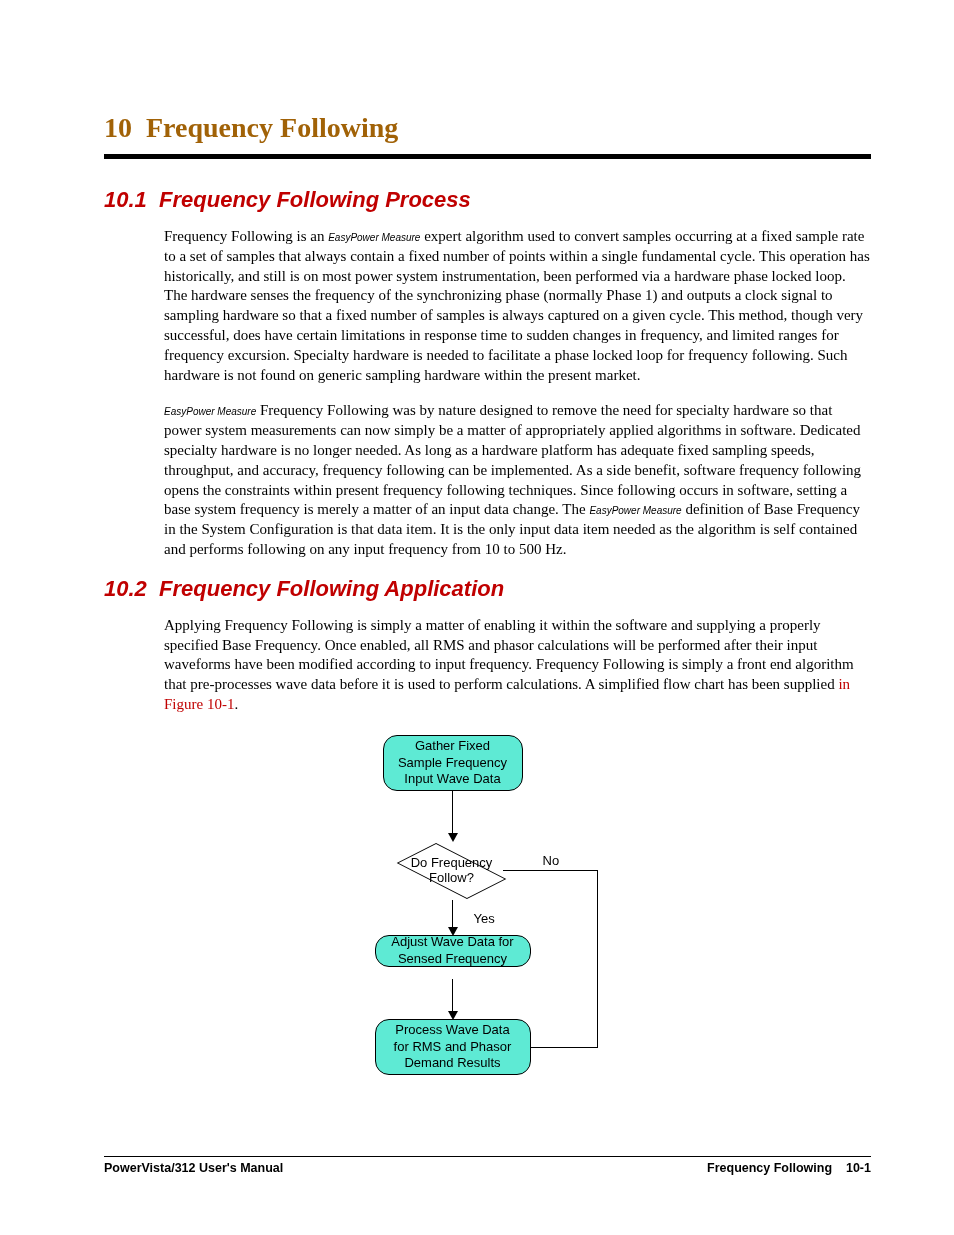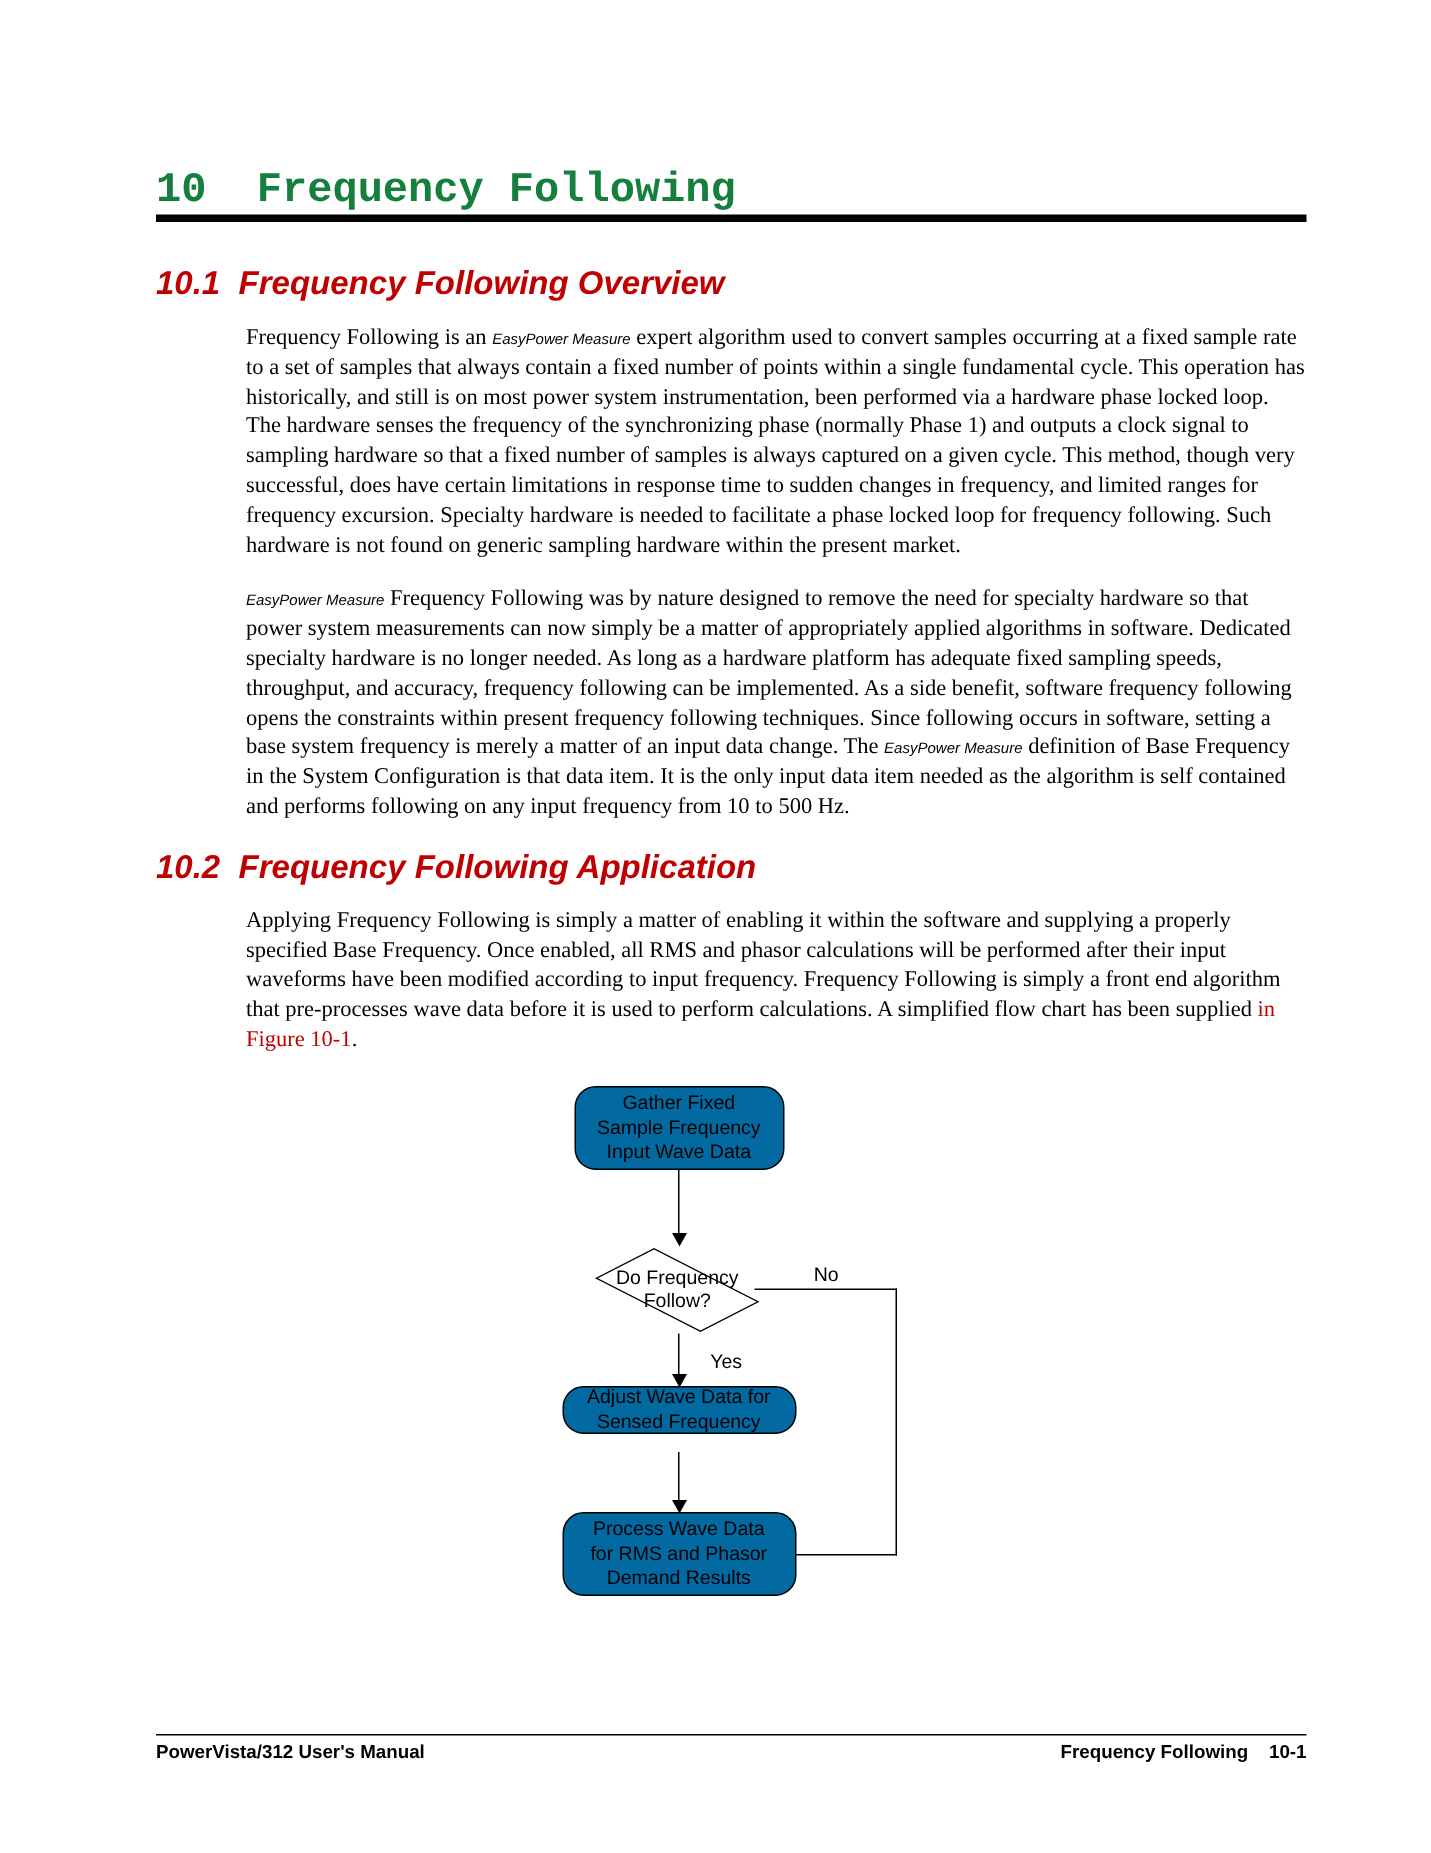--- a/index.html
+++ b/index.html
@@ -6,24 +6,25 @@
     body {
       width: 954px;
       height: 1235px;
       background: #fff;
       font-family: "Times New Roman", Times, serif;
       color: #000;
       position: relative;
       padding: 112px 83px 0 104px;
     }
     .chapter-title {
-      font-family: Liberation Mono, monospace;
+      font-family: Liberation Serif, serif;
       font-weight: bold;
       font-size: 28px;
-      color: #15803d;
+      color: #a16207;
+      margin-bottom: 10px;
     }
     .hr-thick {
       border: none;
       border-top: 5px solid #000;
       margin-bottom: 28px;
     }
     .section-title {
       font-family: Arial, Helvetica, sans-serif;
       font-weight: bold;
       font-style: italic;
@@ -57,21 +58,21 @@
       width: 270px;
       height: 350px;
       font-family: Arial, Helvetica, sans-serif;
       font-size: 13px;
       margin-top: 4px;
     }
     .fc-box {
       position: absolute;
       border: 1.5px solid #000;
       border-radius: 14px;
-      background: #0369a1;
+      background: #5eead4;
       text-align: center;
       display: flex;
       align-items: center;
       justify-content: center;
       line-height: 1.25;
       padding: 4px 6px;
     }
     .fc-diamond {
       position: absolute;
       width: 106px;
@@ -150,21 +151,21 @@
   </style>
 </head>
 <body>
 
 <div class="chapter-title">
   <span>10</span>&nbsp;&nbsp;<span>Frequency Following</span>
 </div>
 <hr class="hr-thick">
 
 <div class="section-title">
-  <span>10.1</span>&nbsp;&nbsp;<span>Frequency Following Overview</span>
+  <span>10.1</span>&nbsp;&nbsp;<span>Frequency Following Process</span>
 </div>
 
 <p class="body-text">
   <span>Frequency Following is an </span><span class="em-bolditalic">EasyPower Measure</span><span> expert algorithm used to convert samples occurring at a fixed sample rate to a set of samples that always contain a fixed number of points within a single fundamental cycle. This operation has historically, and still is on most power system  instrumentation, been performed via a hardware phase locked loop.  The hardware senses the frequency of the synchronizing phase (normally Phase 1) and outputs a clock signal to sampling hardware so that a fixed number of samples is always captured on a given cycle.  This method, though very successful, does have certain limitations in response time to sudden changes in frequency, and limited ranges for frequency excursion.  Specialty hardware is needed to facilitate a phase locked loop for frequency following.  Such hardware is not found on generic sampling hardware within the present market.</span>
 </p>
 
 <p class="body-text">
   <span class="em-bolditalic">EasyPower Measure</span><span> Frequency Following was by nature designed to remove the need for specialty hardware so that power system measurements can now simply be a matter of appropriately applied algorithms in software.  Dedicated specialty hardware is no longer needed.  As long as a hardware platform has adequate fixed sampling speeds, throughput, and accuracy, frequency following can be implemented.  As a side benefit, software frequency following opens the constraints within present frequency following techniques.  Since following occurs in software, setting a base system frequency is merely a matter of an input data change.  The </span><span class="em-bolditalic">EasyPower Measure</span><span> definition of Base Frequency in the System Configuration is that data item.  It is the only input data item needed as the algorithm is self contained and performs following on any input frequency from 10 to 500 Hz.</span>
 </p>
 

